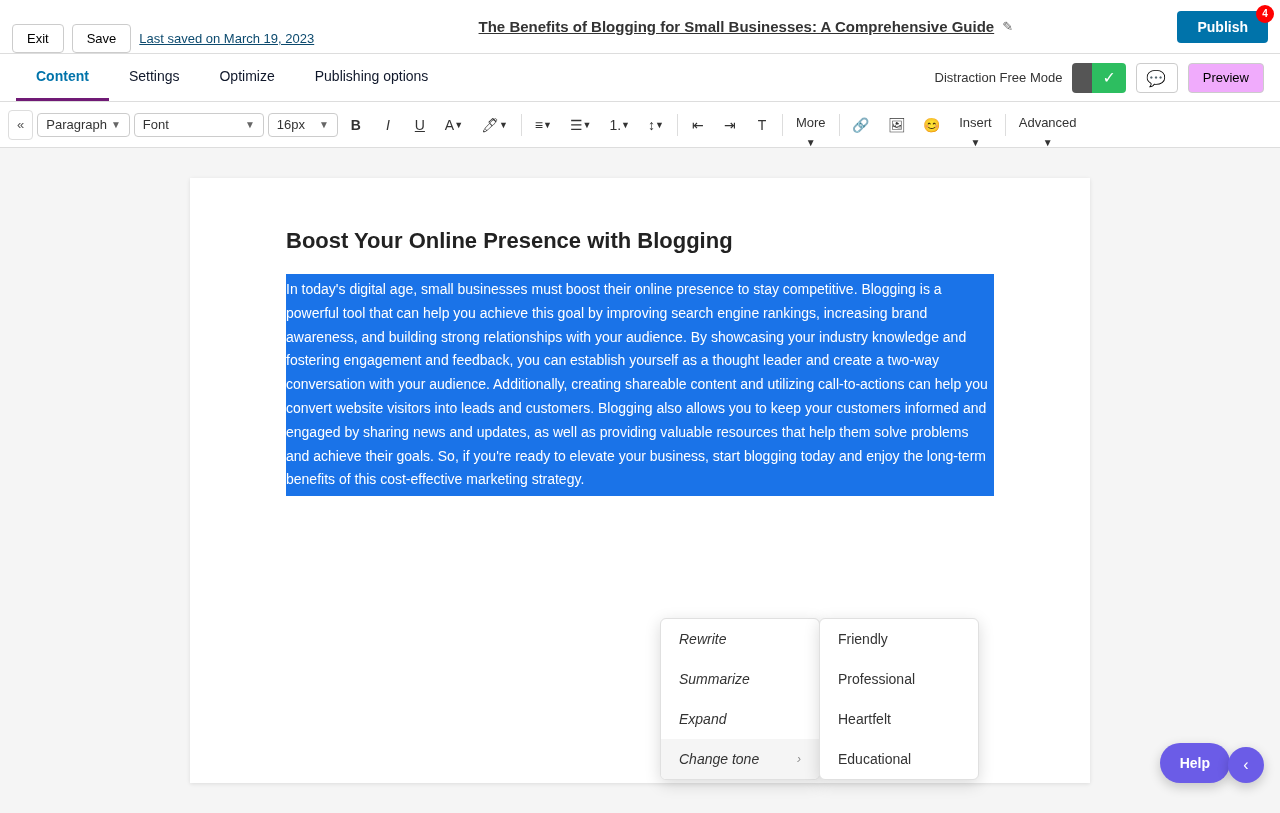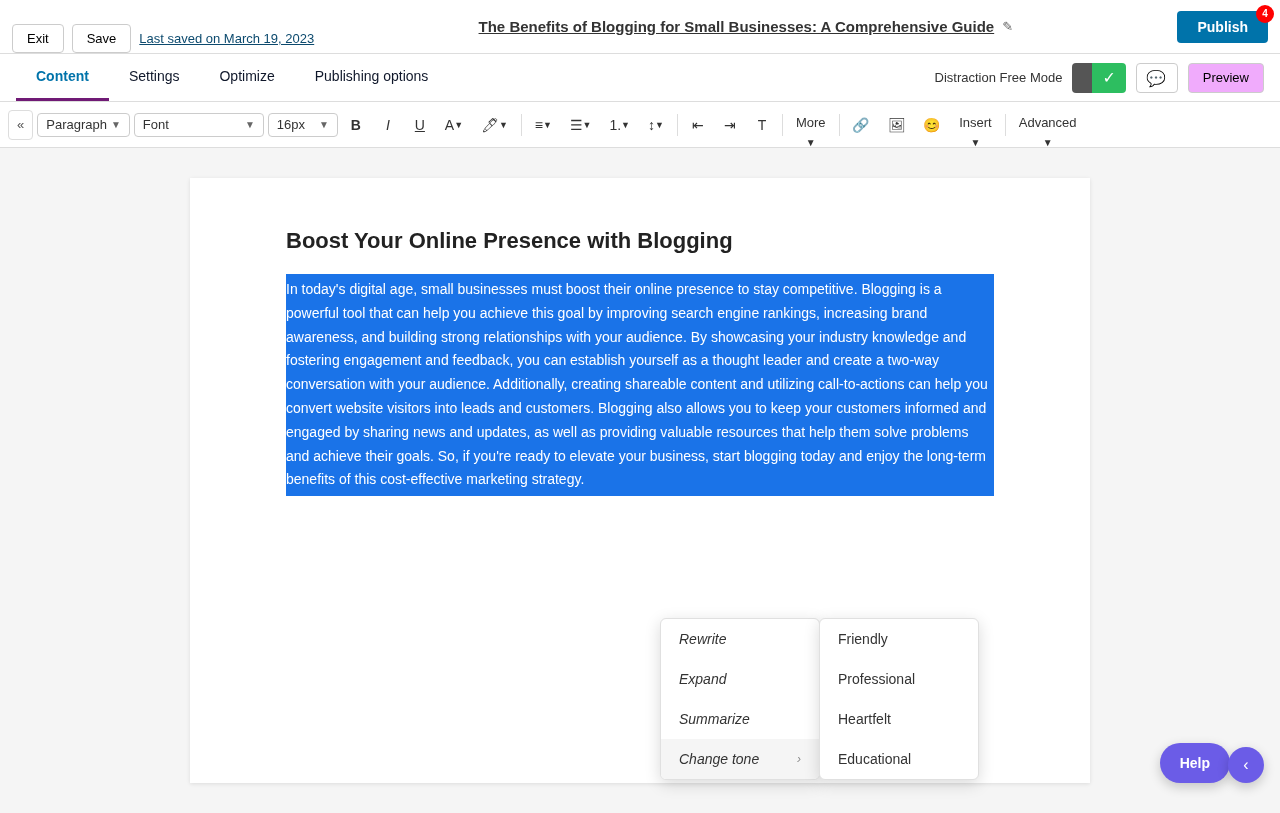--- a/index.html
+++ b/index.html
@@ -314,24 +314,24 @@
     <div class="editor-doc">
       <h2 class="doc-heading">Boost Your Online Presence with Blogging</h2>
       <p class="doc-paragraph">In today's digital age, small businesses must boost their online presence to stay competitive. Blogging is a powerful tool that can help you achieve this goal by improving search engine rankings, increasing brand awareness, and building strong relationships with your audience. By showcasing your industry knowledge and fostering engagement and feedback, you can establish yourself as a thought leader and create a two-way conversation with your audience. Additionally, creating shareable content and utilizing call-to-actions can help you convert website visitors into leads and customers. Blogging also allows you to keep your customers informed and engaged by sharing news and updates, as well as providing valuable resources that help them solve problems and achieve their goals. So, if you're ready to elevate your business, start blogging today and enjoy the long-term benefits of this cost-effective marketing strategy.</p>
 
       <div class="context-menu-container">
         <div class="context-menu">
           <div class="context-menu-item">
             <span>Rewrite</span>
           </div>
           <div class="context-menu-item">
-            <span>Expand</span>
+            <span>Summarize</span>
           </div>
           <div class="context-menu-item">
-            <span>Summarize</span>
+            <span>Expand</span>
           </div>
           <div class="context-menu-item" style="background:#f5f5f5;">
             <span>Change tone</span>
             <span class="chevron-right">›</span>
           </div>
         </div>
         <div class="context-submenu">
           <div class="context-submenu-item">Friendly</div>
           <div class="context-submenu-item">Professional</div>
           <div class="context-submenu-item">Heartfelt</div>

